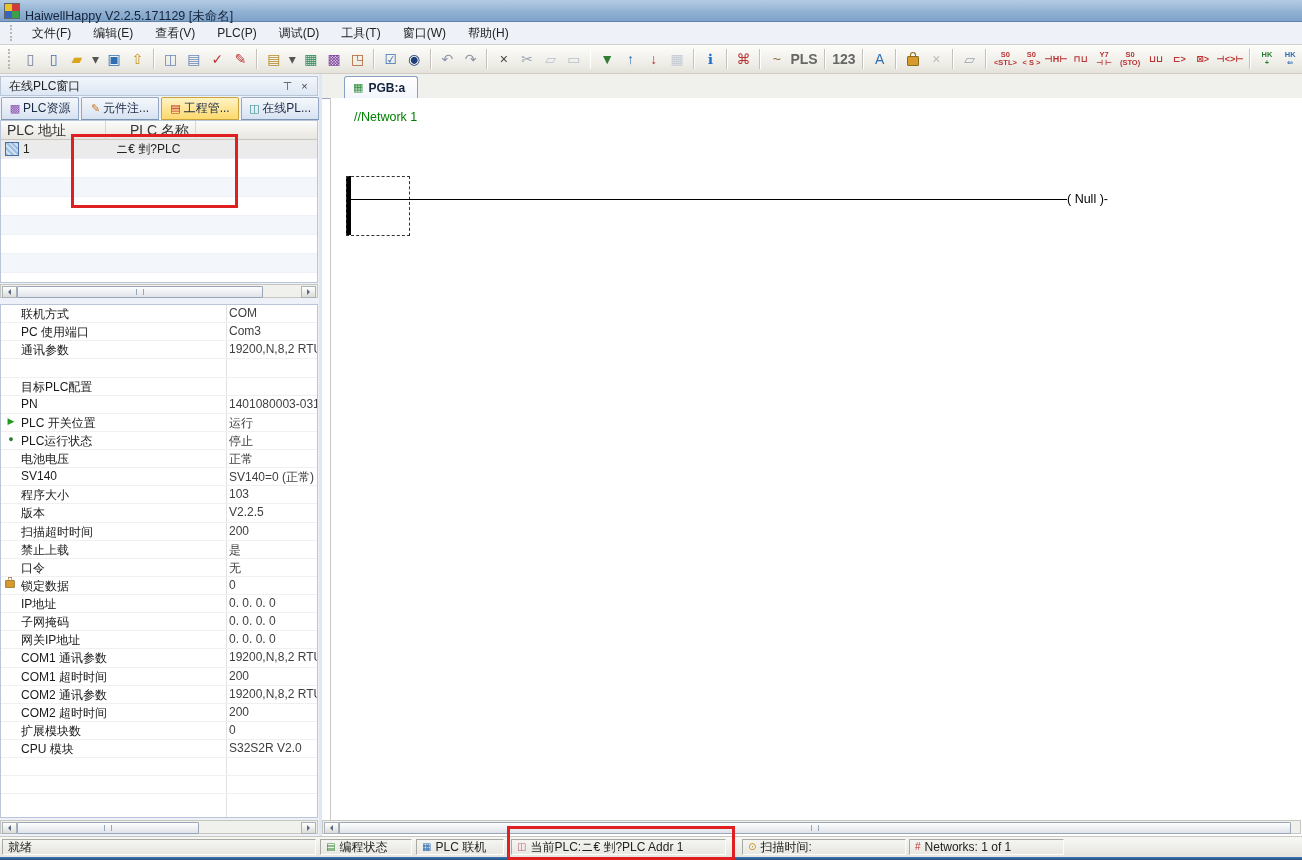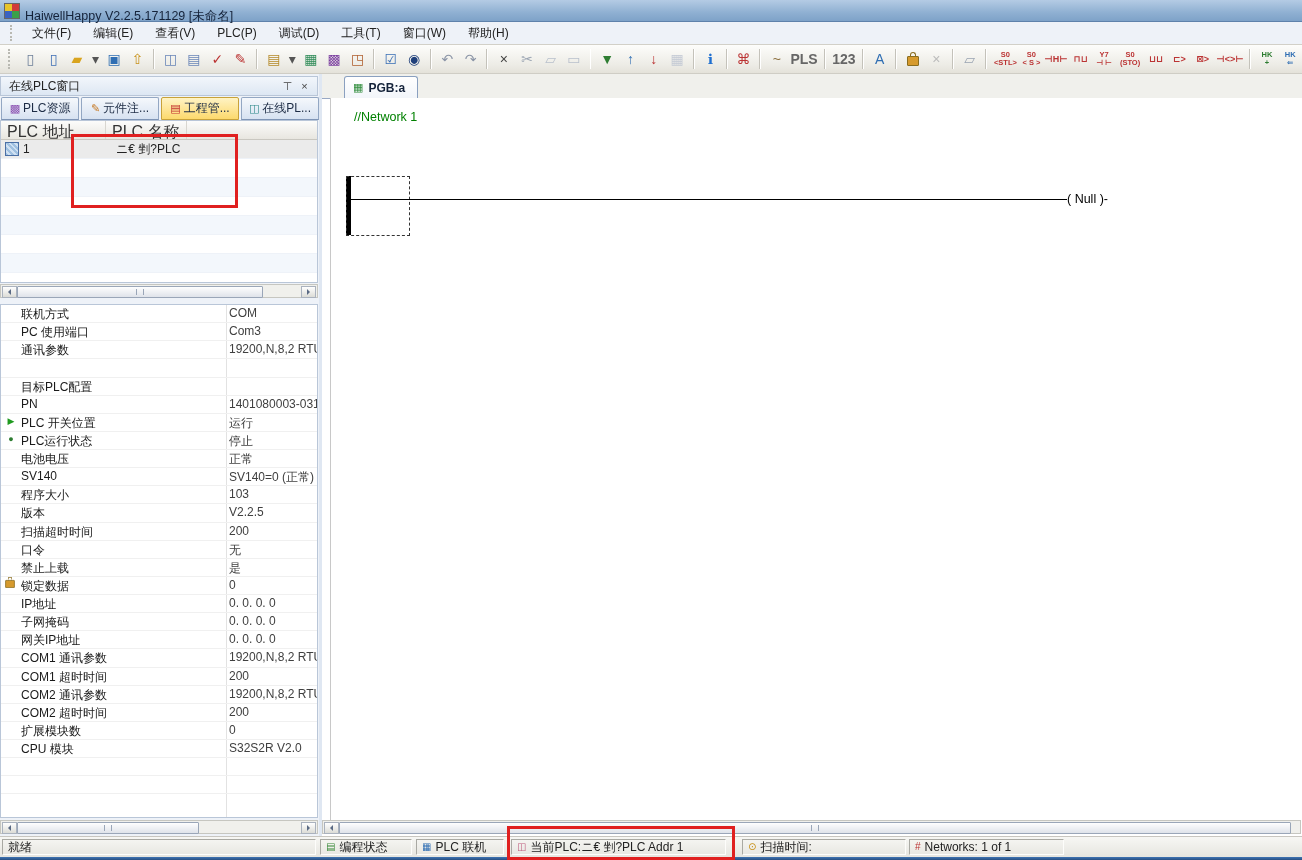--- a/index.html
+++ b/index.html
@@ -54,21 +54,21 @@
   #side-tabs{position:absolute;left:0;top:23px;width:318px;height:23px;display:flex;gap:2px;padding-left:1px;}
   .side-tab{flex:1;display:flex;align-items:center;justify-content:center;gap:3px;
     background:linear-gradient(#f5f8fc,#d7e2f1);border:1px solid #93a7c3;border-bottom-color:#7e94b5;
     border-radius:2px 2px 0 0;font-size:12px;color:#1d2c45;cursor:default;white-space:nowrap;overflow:hidden;}
   .side-tab.active{background:linear-gradient(#fff3c4,#fcd96d);border-color:#c8a23a;}
   .side-tab .ticon{font-size:11px;}
 
   #plc-table{position:absolute;left:0;top:46px;width:318px;height:163px;background:#fff;
     border:1px solid #b9c6d8;box-sizing:border-box;}
   #tbl-head{display:flex;height:18px;background:linear-gradient(#fcfcfb,#e8e6e0);
-    border-bottom:1px solid #c9c7c0;font-size:16px;color:#333;}
+    border-bottom:1px solid #c9c7c0;font-size:14px;color:#333;gap:18px;}
   #tbl-head .th{padding:1px 6px;box-sizing:border-box;border-right:1px solid #d8d6d0;}
   #tbl-head .th:first-child{width:105px;}
   .tbl-row{display:flex;height:18px;align-items:center;font-size:12px;border-bottom:1px solid #eef2f8;}
   .tbl-row.selected{background:#ebebeb;}
   .tbl-row.alt{background:#f3f7fc;}
   .tbl-row .c1{width:105px;display:flex;align-items:center;padding-left:4px;box-sizing:border-box;}
   .tbl-row .c2{flex:1;padding-left:10px;}
   .row-check{width:12px;height:12px;margin-right:4px;border:1px solid #4a6fa5;
     background:repeating-linear-gradient(45deg,#9fc0e0 0 2px,#cfe0f2 2px 4px);}
 
@@ -438,26 +438,26 @@
         </div>
         <div class="prop-row">
           <span class="p-label">版本</span>
           <span class="p-value">V2.2.5</span>
         </div>
         <div class="prop-row">
           <span class="p-label">扫描超时时间</span>
           <span class="p-value">200</span>
         </div>
         <div class="prop-row">
+          <span class="p-label">禁止上载</span>
+          <span class="p-value">是</span>
+        </div>
+        <div class="prop-row">
           <span class="p-label">口令</span>
           <span class="p-value">无</span>
-        </div>
-        <div class="prop-row">
-          <span class="p-label">禁止上载</span>
-          <span class="p-value">是</span>
         </div>
         <div class="prop-row">
           <span class="p-icon">
             <div class="mini-lock prop-lock"></div>
           </span>
           <span class="p-label">锁定数据</span>
           <span class="p-value">0</span>
         </div>
         <div class="prop-row">
           <span class="p-label">IP地址</span>

